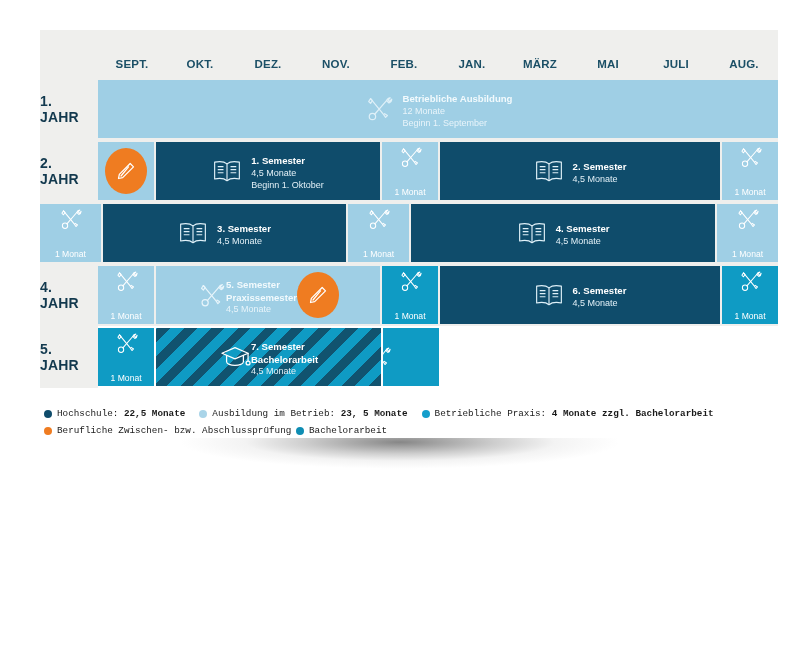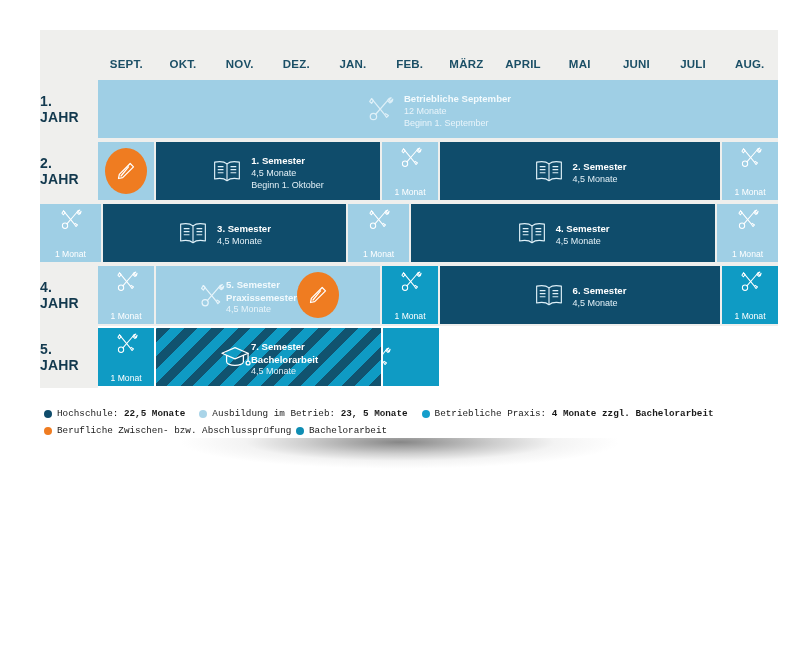--- a/index.html
+++ b/index.html
@@ -199,49 +199,47 @@
 
   <div class="drop-shadow"></div>
 
   <div class="chart-wrap">
 
     <div class="hdr-band">
       <div class="hdr-corner"></div>
       <div class="hdr-months">
         <div class="hdr-month">SEPT.</div>
         <div class="hdr-month">OKT.</div>
+        <div class="hdr-month">DEZ.</div>
         <div class="hdr-month">NOV.</div>
-        <div class="hdr-month">DEZ.</div>
+        <div class="hdr-month">FEB.</div>
         <div class="hdr-month">JAN.</div>
-        <div class="hdr-month">FEB.</div>
         <div class="hdr-month">MÄRZ</div>
-        <div class="hdr-month">APRIL</div>
         <div class="hdr-month">MAI</div>
-        <div class="hdr-month">JUNI</div>
         <div class="hdr-month">JULI</div>
         <div class="hdr-month">AUG.</div>
       </div>
     </div>
 
     <div class="row r1">
       <div class="row-label">1. JAHR</div>
       <div class="row-track">
         <div class="cell lightblue" style="flex:12 1 0">
           <div class="cell-inner">
             <span class="ico">
               <svg width="30" height="30" viewBox="0 0 32 32" fill="none" stroke="#dff0f8" stroke-width="1.3" stroke-linecap="round" stroke-linejoin="round">
                 <path d="M7 5 L21 22 M21 22 l2 3 2-2 -3-2"></path>
                 <path d="M7 5 l-2 3 2 2 2 -3z"></path>
                 <circle cx="9" cy="24" r="3.4"></circle>
                 <path d="M11.4 21.6 L24 7"></path>
                 <path d="M24 7 a4.6 4.6 0 0 1 4 -3 l-2.4 2.4 1.6 1.6 2.4 -2.4 a4.6 4.6 0 0 1 -3 4 z"></path>
               </svg>
             </span>
             <span class="txt muted">
-              <span class="t1">Betriebliche September</span>
+              <span class="t1">Betriebliche Ausbildung</span>
               <span class="t2" style="display:block">12 Monate</span>
               <span class="t2" style="display:block">Beginn 1. September</span>
             </span>
           </div>
         </div>
       </div>
     </div>
 
     <div class="row">
       <div class="row-label">2. JAHR</div>

